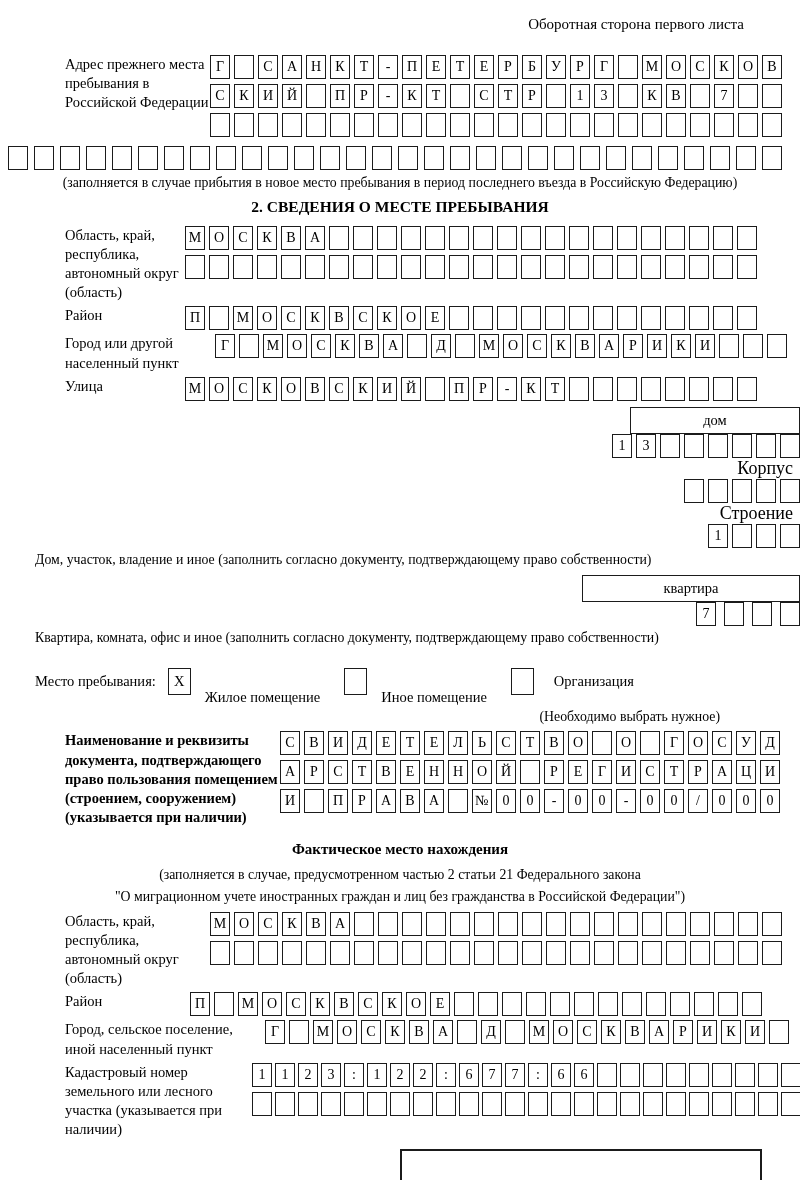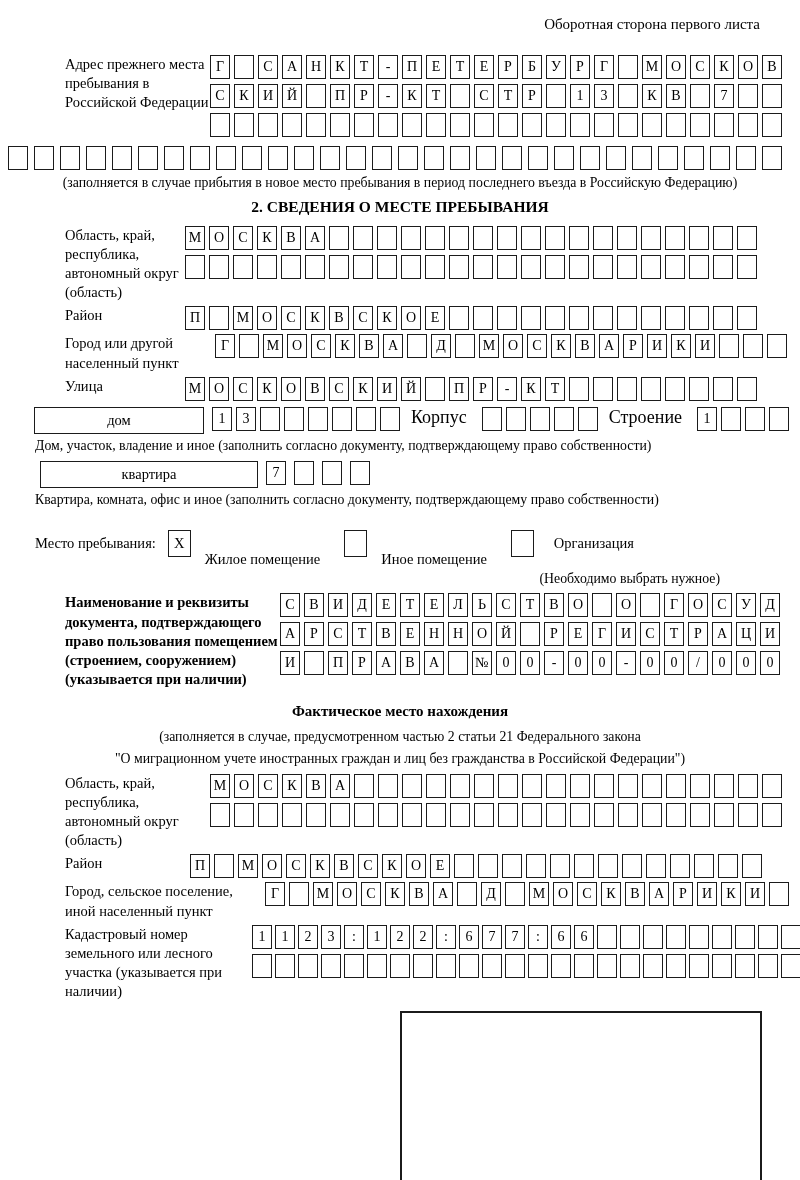--- a/index.html
+++ b/index.html
@@ -7,21 +7,21 @@
     position:relative;
     width:800px;height:1180px;
     background:#fff;color:#000;
     font-family:"Liberation Serif", serif;
     overflow:hidden;
     box-sizing:border-box;
     padding-top:16px;
   }
   .page-header{
     text-align:right;
-    padding-right:40px;
+    padding-right:56px;
     font-size:15px;
     margin-bottom:22px;
   }
   .frow{display:flex;align-items:flex-start;margin-bottom:4px;padding-left:30px;}
   .flabel{
     box-sizing:border-box;
     padding-left:35px;
     font-size:14.5px;
     line-height:1.32;
     flex:0 0 auto;
@@ -49,21 +49,21 @@
   .note{font-size:13.8px;line-height:1.3;}
   .note.center{text-align:center;margin:2px 10px 4px 10px;}
   .note.left{margin:3px 0 4px 35px;}
   .note.center2{text-align:right;width:720px;margin:2px 0 6px 0;}
   .section-title{
     text-align:center;font-weight:bold;font-size:15.5px;margin:6px 0 10px 0;
   }
   .sub-title{
     text-align:center;font-weight:bold;font-size:15px;margin:14px 0 8px 0;
   }
-  .house-row{display:flex;align-items:flex-start;margin:6px 0 2px 4px;}
+  .house-row{display:flex;align-items:flex-end;margin:6px 0 2px 16px;flex-direction:column;}
   .wide-box{
     box-sizing:border-box;height:27px;border:1.7px solid #1b1b1b;
     display:flex;align-items:center;justify-content:center;
     font-size:14.5px;margin-left:30px;
   }
   .inline-label{font-size:18px;margin:0 7px 0 11px;}
   .house-row .cells{margin-left:8px;}
   .checks-row{display:flex;align-items:center;margin:10px 0 2px 0;font-size:14.5px;}
   .checks-row > span{flex:0 0 auto;}
   .checkbox{

